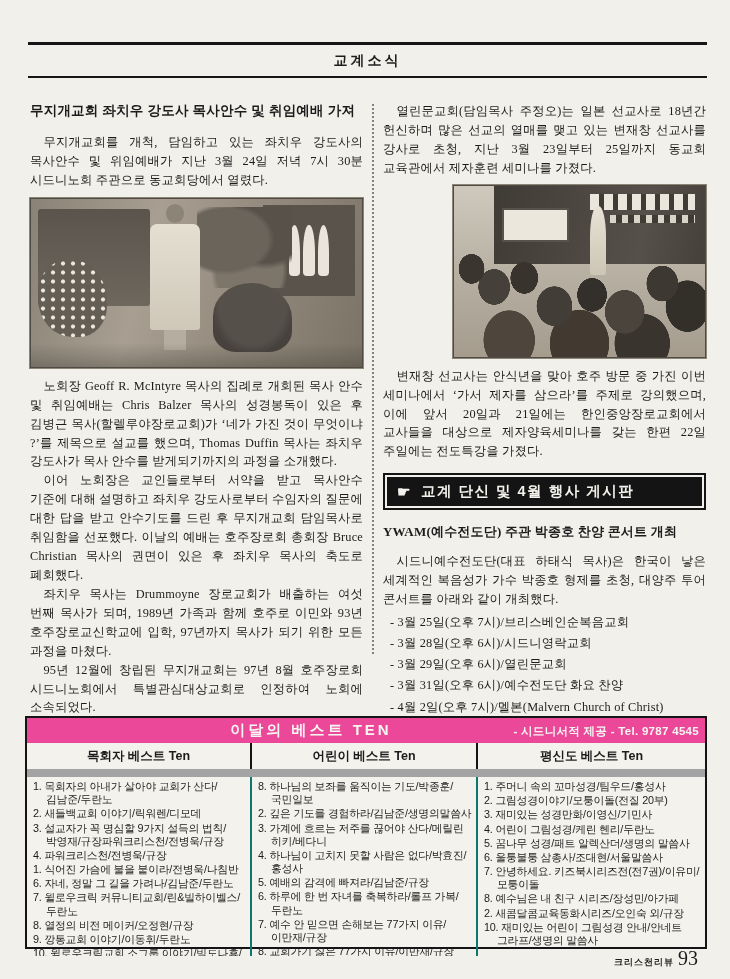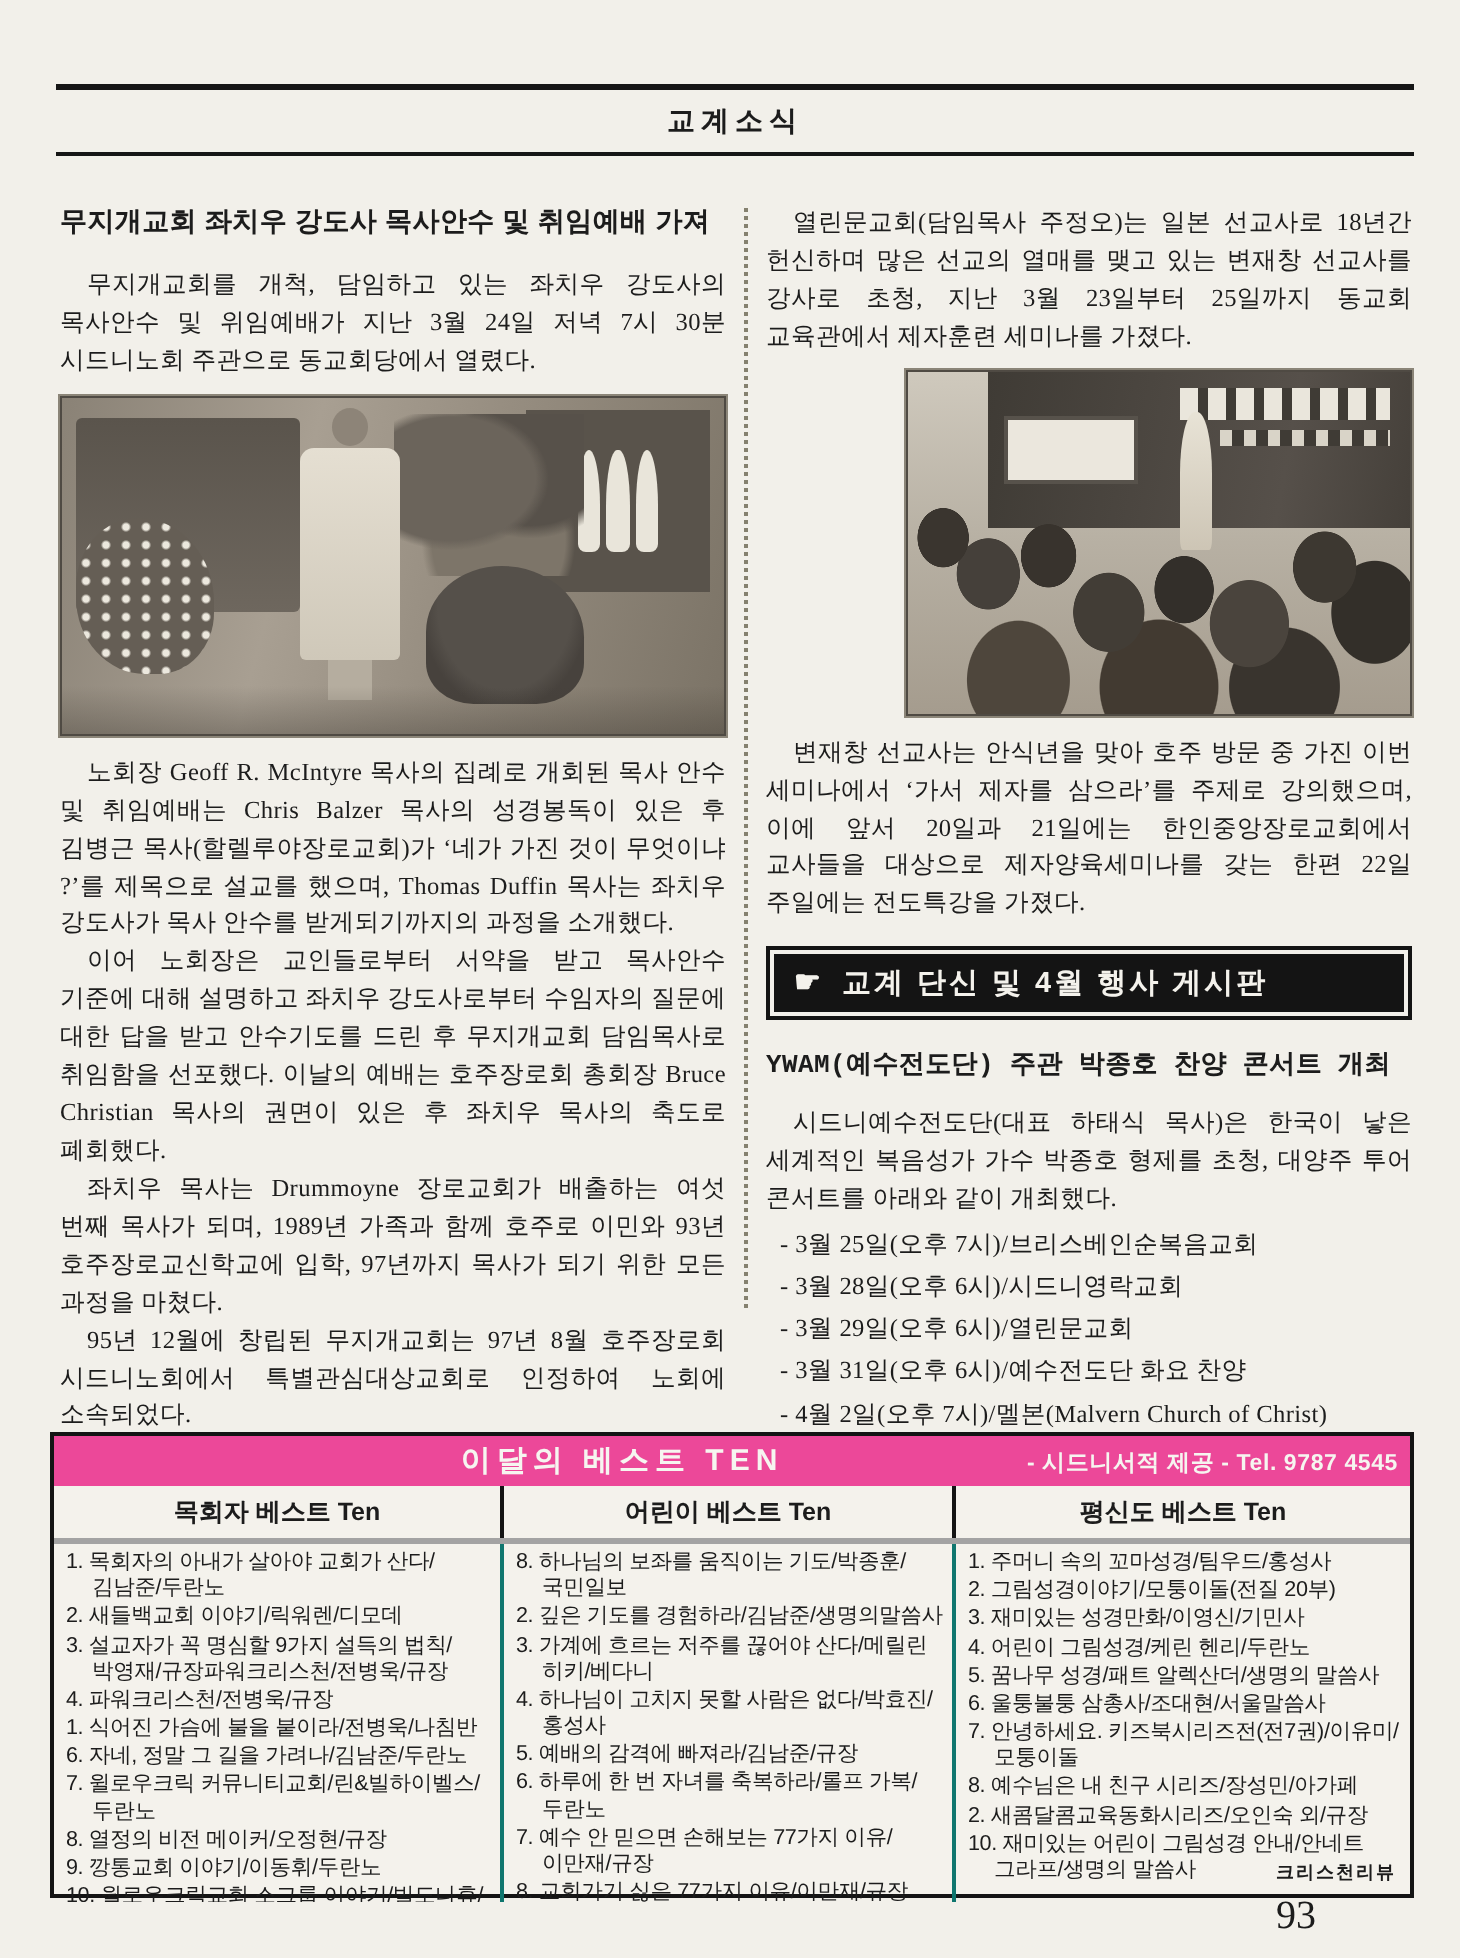--- a/index.html
+++ b/index.html
@@ -80,48 +80,48 @@
       radial-gradient(30px 34px at 50% 88%, #423a31 98%, transparent),
       radial-gradient(26px 30px at 22% 85%, #4e463c 98%, transparent),
       radial-gradient(28px 30px at 75% 88%, #39342e 98%, transparent); }
 
   
   .banner { border:2px solid #141414; padding:2px; margin:12px 0 13px; }
   .banner-inner { background:#141414; color:#f4f2ec; display:flex; align-items:center; gap:9px;
     font-family:"Liberation Sans",sans-serif; font-weight:bold; font-size:14.5px;
     padding:5px 10px; letter-spacing:1.5px; }
   .pointer-icon { font-size:15px; line-height:1; }
-  .board-subtitle { font-family:Liberation Mono, monospace; font-weight:bold; font-size:13px;
+  .board-subtitle { font-family:Liberation Serif, serif; font-weight:bold; font-size:13px;
     margin:2px 0 11px; letter-spacing:0.2px; }
   .events { list-style:none; margin-top:3px; }
   .events li { font-size:12.3px; line-height:1.72; letter-spacing:0.2px; padding-left:7px;
     white-space:nowrap; }
 
   
   .best { position:absolute; left:25px; right:23px; top:716px; height:233px;
     border:2px solid #141414; background:#f4f2ec; }
   .best-bar { position:relative; height:25px; background:#ec4899; color:#f6f5f0; }
   .best-bar .bar-title { position:absolute; left:0; right:110px; top:3px; text-align:center;
     font-family:"Liberation Sans",sans-serif; font-weight:bold; font-size:15px; letter-spacing:3px; }
   .best-bar .bar-provider { position:absolute; right:6px; top:6px;
     font-family:"Liberation Sans",sans-serif; font-weight:bold; font-size:11.5px; letter-spacing:0.3px; }
-  .best-heads { display:grid; grid-template-columns:225px 226px 1fr; border-bottom:3px solid #a3a3a3; }
+  .best-heads { display:grid; grid-template-columns:225px 226px 1fr; border-bottom:8px solid #a3a3a3; }
   .best-heads .hd { font-family:"Liberation Sans",sans-serif; font-weight:bold; font-size:12.5px;
     text-align:center; padding:5px 0 4px; border-right:2px solid #141414; }
   .best-heads .hd:last-child { border-right:none; }
   .best-body { display:grid; grid-template-columns:225px 226px 1fr; height:179px; }
   .best-cell { border-right:2px solid #0f766e; padding:3px 4px 3px 6px; overflow:hidden; }
   .best-cell:last-child { border-right:none; }
   .best-cell ul { list-style:none; }
   .best-cell li { font-family:"Liberation Sans",sans-serif; font-size:10.8px; line-height:1.22;
     letter-spacing:-0.2px; padding-left:13px; text-indent:-13px; word-break:keep-all;
     overflow-wrap:anywhere; margin-bottom:1px; }
 
   
-  .page-footer { position:absolute; right:32px; bottom:9px; display:flex; align-items:baseline; gap:4px;flex-direction:column; }
+  .page-footer { position:absolute; right:32px; bottom:9px; display:flex; align-items:baseline; gap:4px; }
   .footer-mag { font-family:"Liberation Sans",sans-serif; font-weight:bold; font-size:9px; letter-spacing:1px; }
   .footer-num { font-family:"Liberation Serif",serif; font-weight:normal; font-size:20px; }
 </style>
 </head>
 <body>
 
 <div class="page">
 
   <div class="masthead">
     <div class="rule-top"></div>

